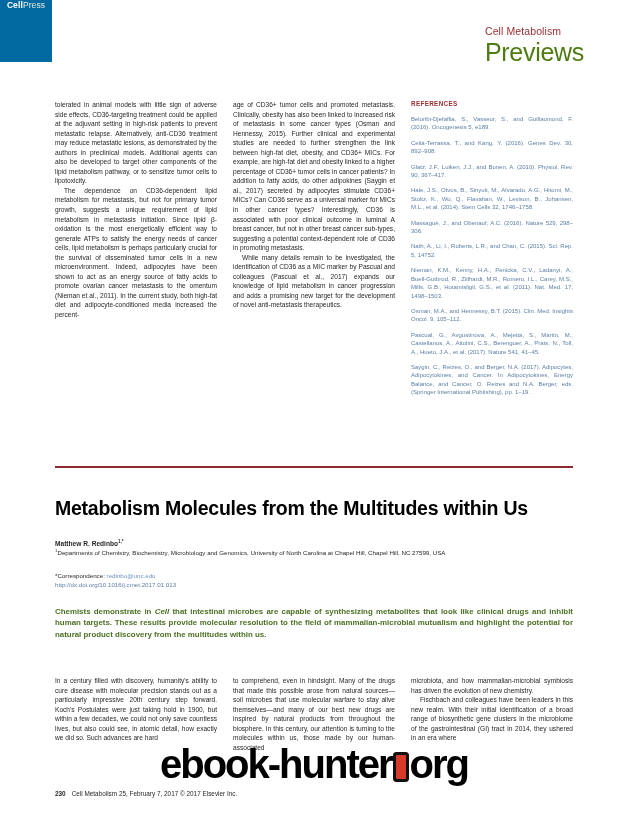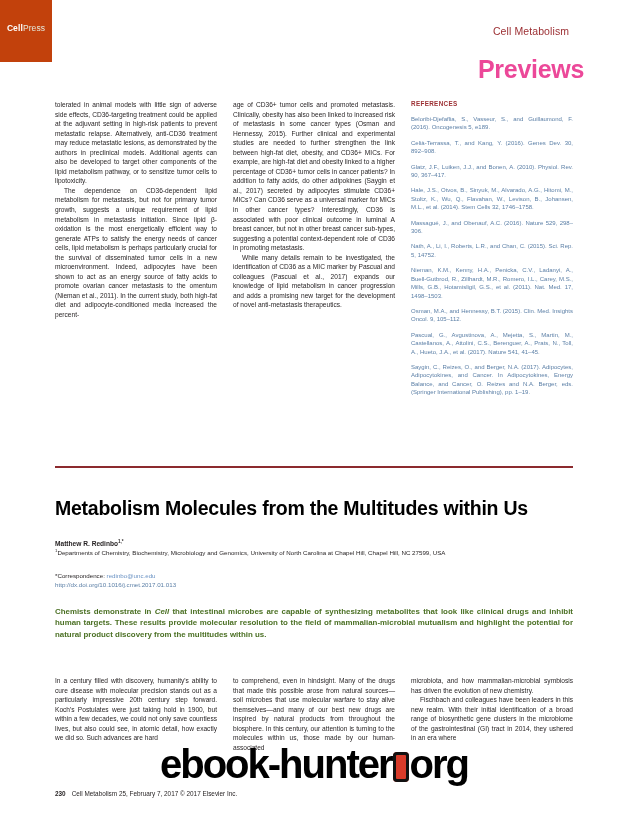--- a/index.html
+++ b/index.html
@@ -14,53 +14,53 @@
     font-family: "Liberation Sans", sans-serif;
     color: #231f20;
     overflow: hidden;
   }
 
   
   .cellpress-logo {
     position: absolute;
     left: 0; top: 0;
     width: 52px; height: 62px;
-    background: #c2410c;
+    background: #0369a1;
     display: flex;
-    align-items: center;
+    align-items: flex-start;
     justify-content: center;
     padding-bottom: 7px;
     box-sizing: border-box;
   }
   .cellpress-logo .cp-text {
     font-size: 8.5px;
     letter-spacing: .1px;
     color: #ffffff;
     font-weight: 700;
   }
   .cellpress-logo .cp-text .light { font-weight: 400; color: #e6ecdf; }
 
   .masthead {
     position: absolute;
     right: 44px; top: 26px;
-    text-align: center;
+    text-align: left;
   }
   .masthead .journal {
     font-size: 10.5px;
     color: #9c2f33;
     letter-spacing: .1px;
     line-height: 1.1;
   }
   .masthead .section {
     font-size: 25px;
-    font-weight: 700;
-    color: #ec4899;
+    font-weight: 400;
+    color: #4d7c0f;
     letter-spacing: -.3px;
     line-height: 1.08;
-    margin-top: 18px;
+    margin-top: 1px;
   }
 
   
   .cols {
     position: absolute;
     left: 55px; top: 100px;
     width: 518px;
     display: flex;
     gap: 16px;
   }

